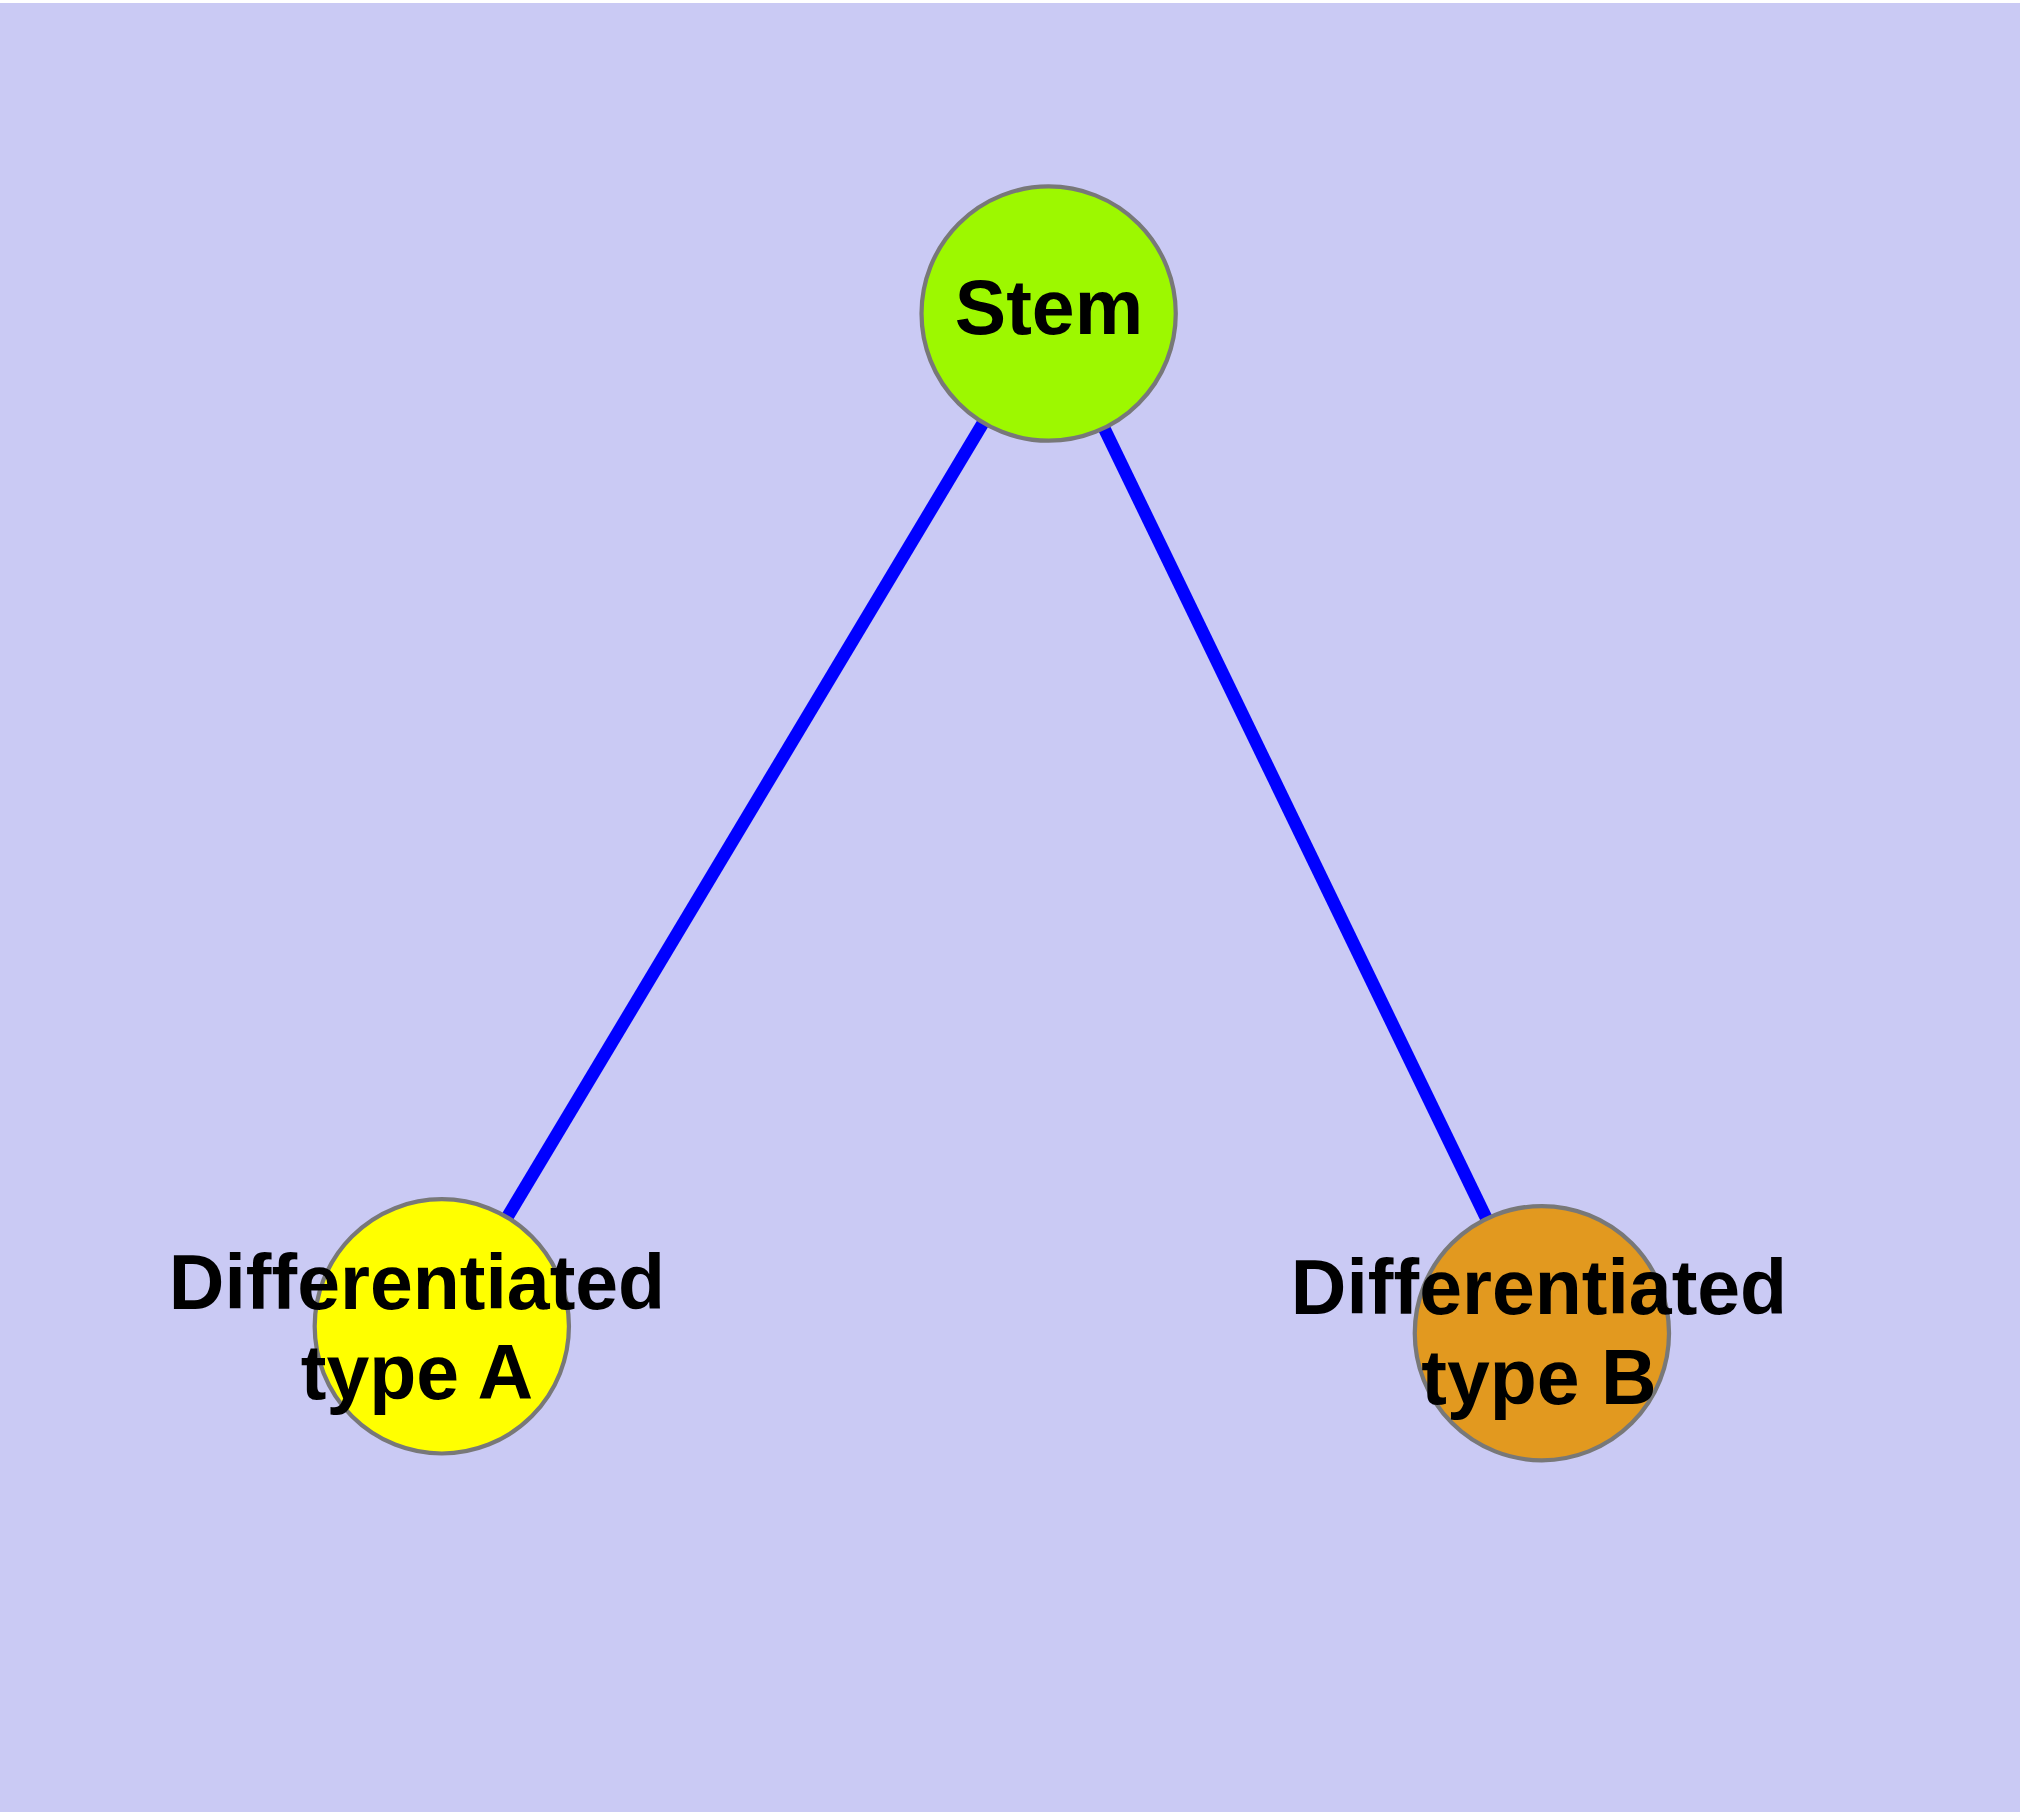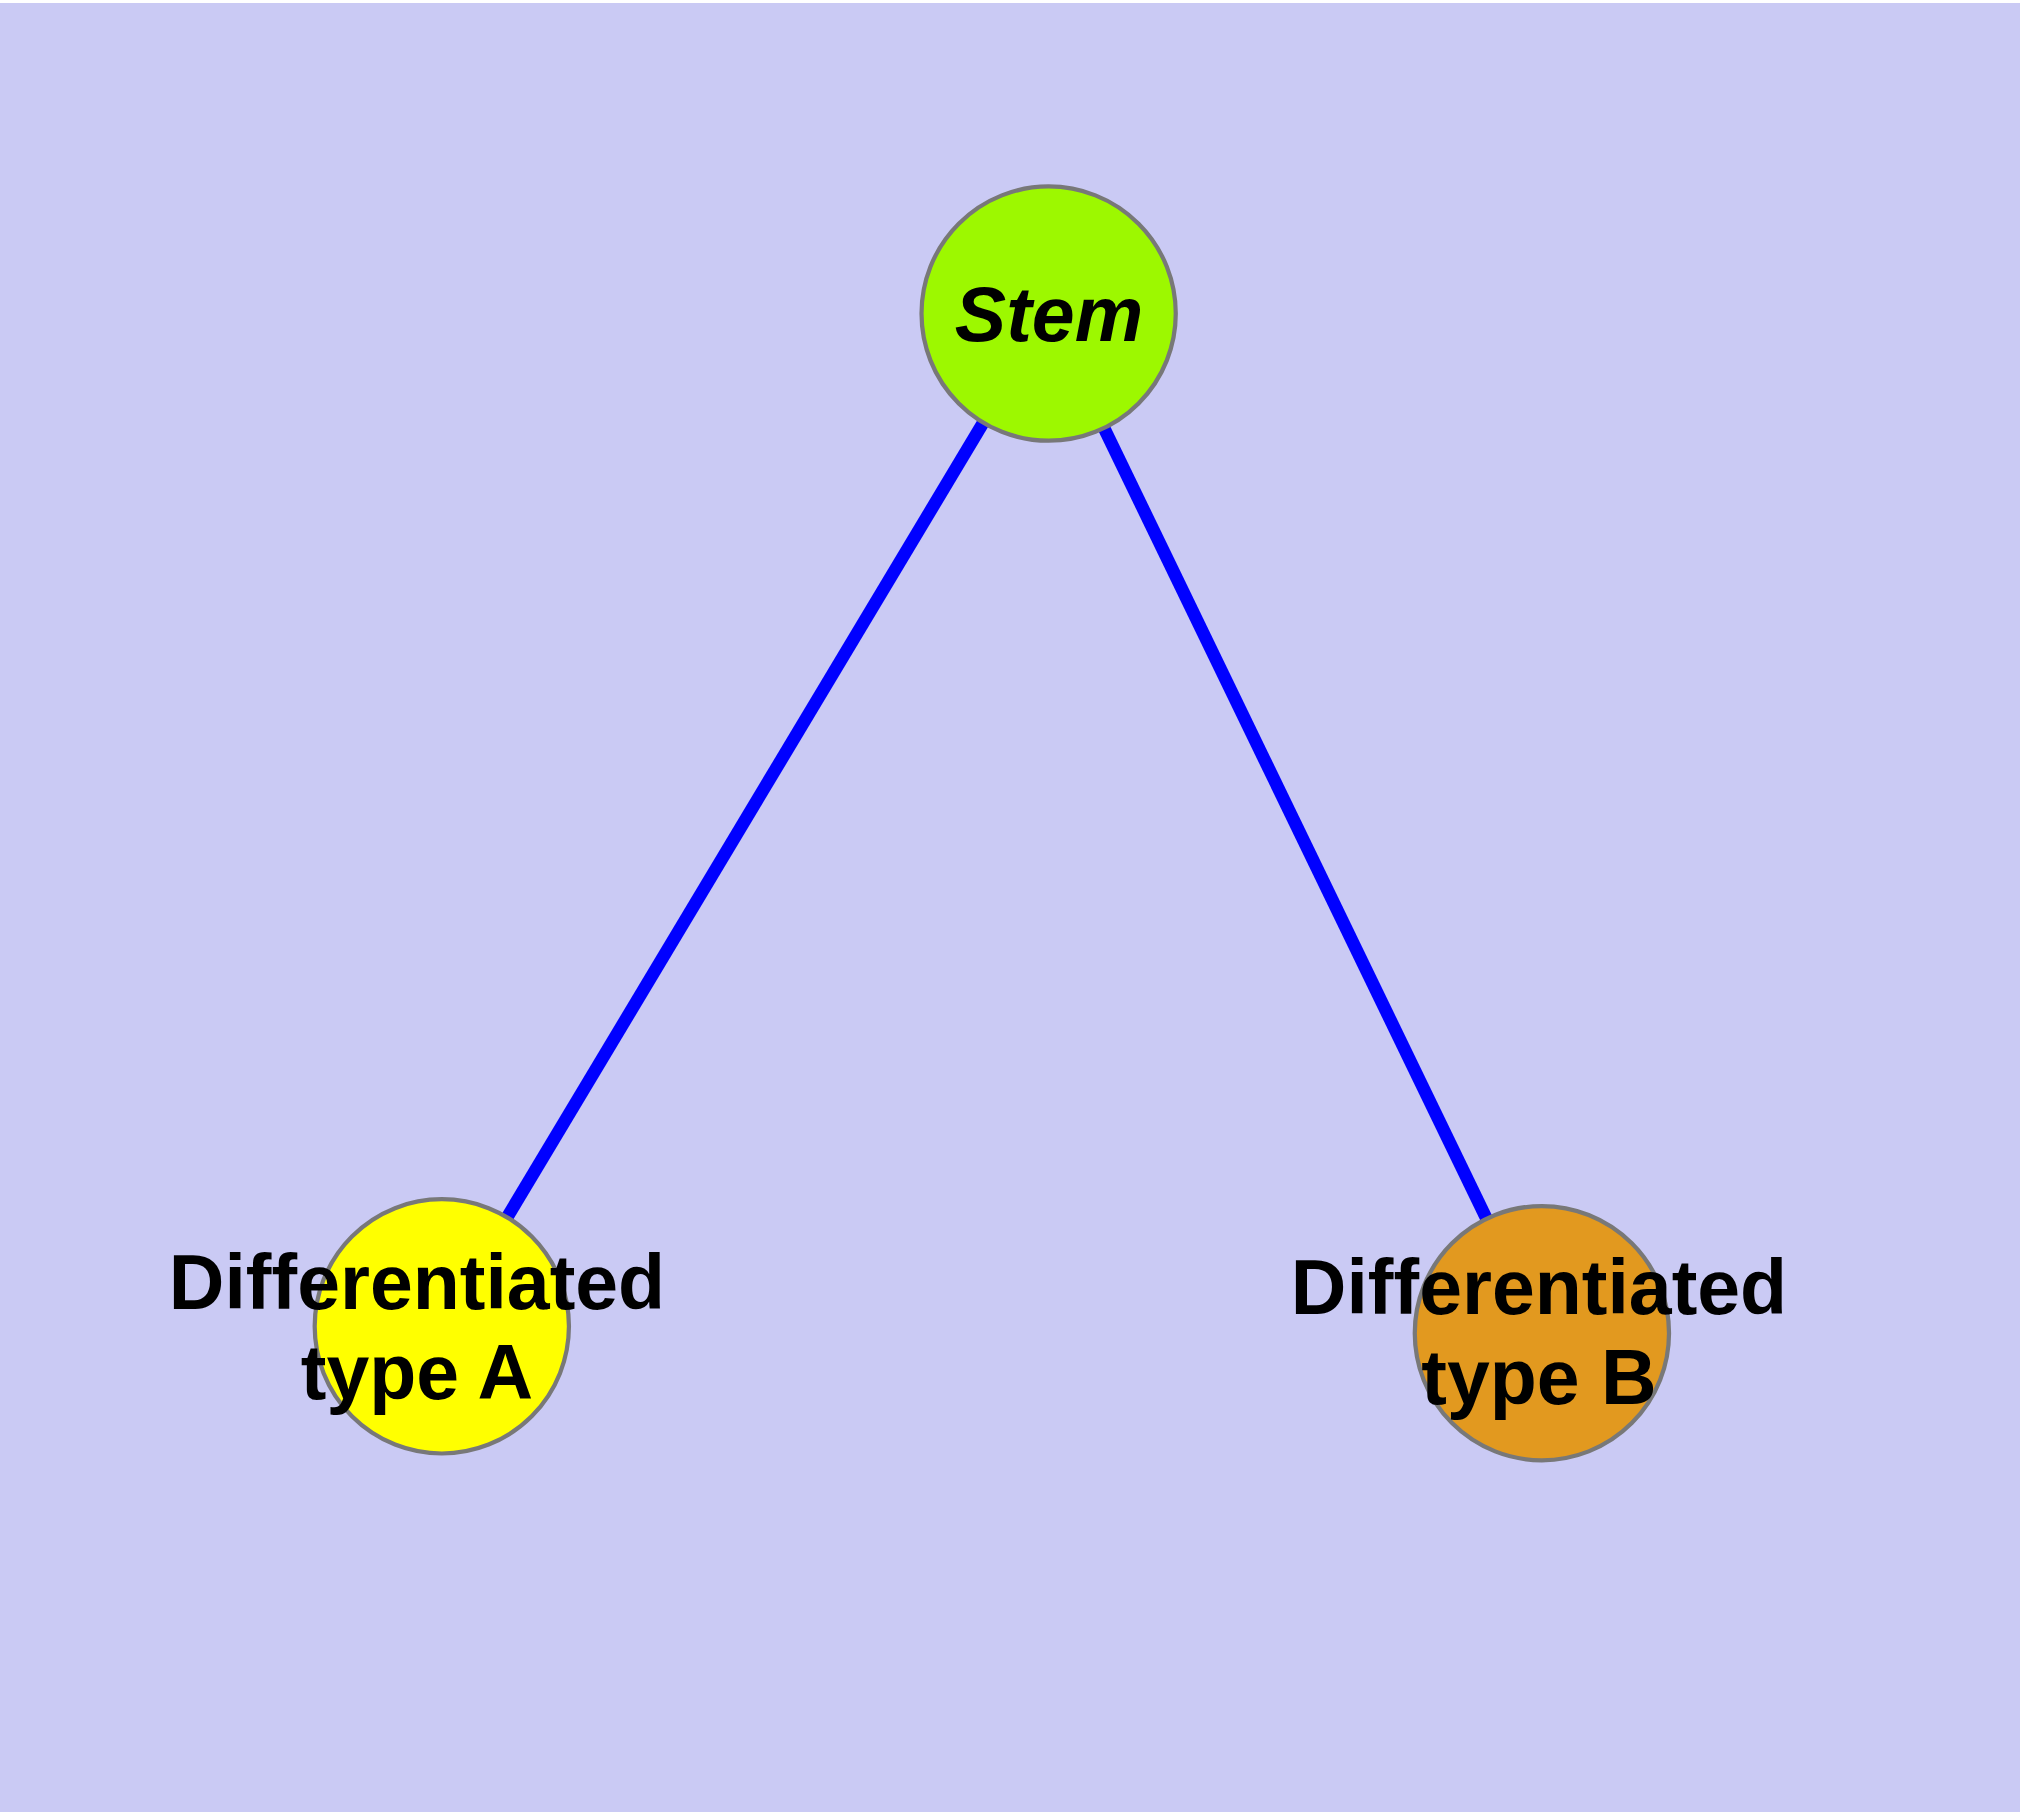--- a/index.html
+++ b/index.html
@@ -49,20 +49,20 @@
 <svg class="graph-svg" width="2021" height="1812" viewBox="0 0 2384 2138">
 
   <line class="edge" x1="1237" y1="370" x2="521" y2="1565" stroke="#0000FF"></line>
   <line class="edge" x1="1237" y1="370" x2="1819" y2="1573" stroke="#0000FF"></line>
 
   <circle class="node-circle" cx="1237" cy="370" r="150" fill="#9DF800" stroke="#787878"></circle>
   <circle class="node-circle" cx="521" cy="1565" r="150" fill="#FFFF00" stroke="#787878"></circle>
   <circle class="node-circle" cx="1819" cy="1573" r="150" fill="#E2991F" stroke="#787878"></circle>
 </svg>
 
-<div class="node-label" style="left: 1049px; top: 314px; color: rgb(0, 0, 0); font-style: italic;">Stem</div>
+<div class="node-label" style="left: 1049px; top: 307px; color: rgb(0, 0, 0);">Stem</div>
 
 <div class="node-label" style="left: 417px; top: 1327px; color: rgb(0, 0, 0);">Differentiated
 type A</div>
 
 <div class="node-label" style="left: 1539px; top: 1332px; color: rgb(0, 0, 0);">Differentiated
 type B</div>
 
 
 </body></html>

